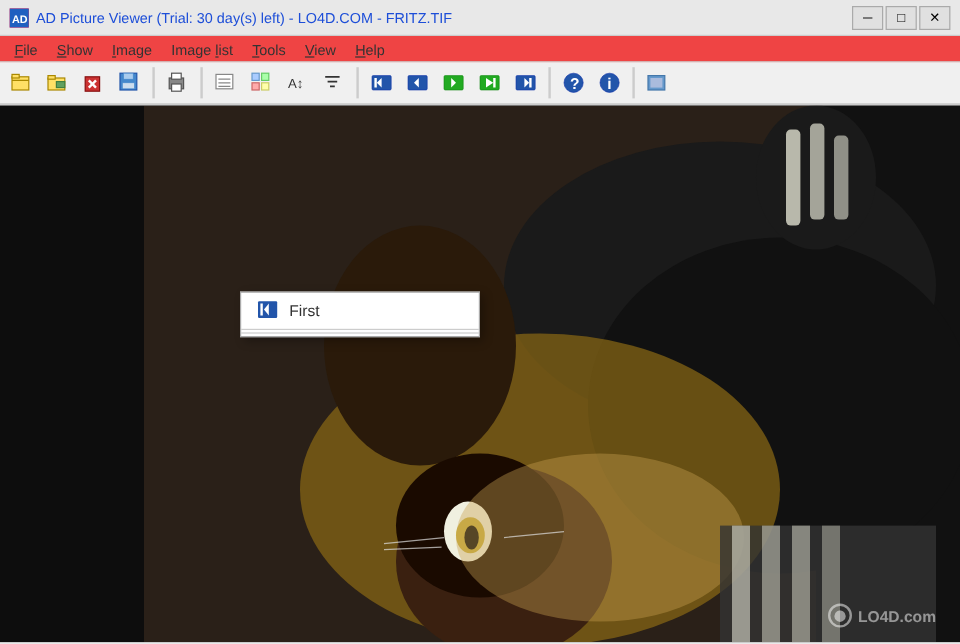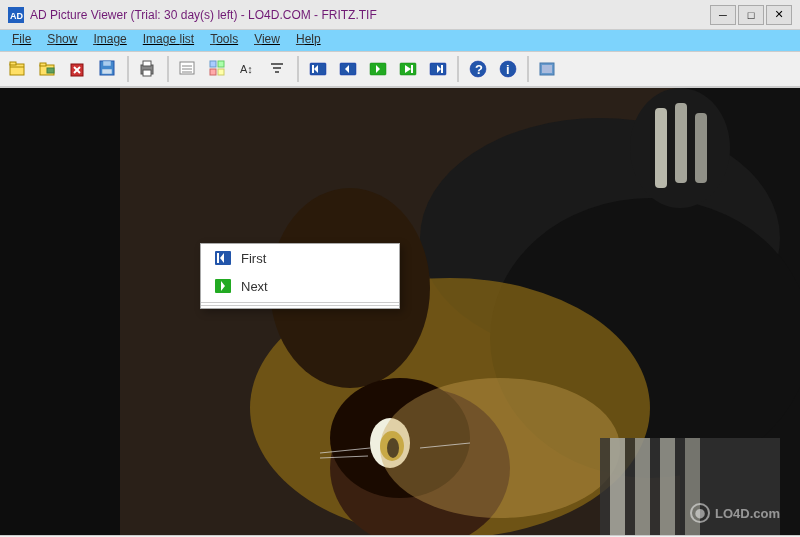--- a/index.html
+++ b/index.html
@@ -30,47 +30,46 @@
       display: flex;
       align-items: center;
       justify-content: center;
       font-size: 10px;
       color: white;
       font-weight: bold;
     }
     .title-bar-text {
       flex: 1;
       font-size: 12px;
-      color: #701a75;
+      color: #1d4ed8;
     }
     .title-bar-buttons {
       display: flex;
       gap: 2px;
     }
     .title-btn {
       width: 26px;
       height: 20px;
       border: 1px solid #aaa;
       background: #e0e0e0;
       cursor: pointer;
       display: flex;
       align-items: center;
       justify-content: center;
       font-size: 11px;
     }
 
     
     .menu-bar {
-      background: #7dd3fc;
+      background: #ef4444;
       height: 22px;
       display: flex;
-      align-items: flex-start;
+      align-items: flex-end;
       padding: 0 4px;
       border-bottom: 1px solid #ccc;
-      text-decoration: underline;
     }
     .menu-item {
       padding: 2px 8px;
       cursor: pointer;
       font-size: 12px;
       color: #333;
     }
 
     
     .toolbar {
@@ -398,29 +397,20 @@
         <svg width="18" height="18" viewBox="0 0 18 18">
           <rect x="1" y="2" width="16" height="14" rx="1" fill="#2255aa"></rect>
           <polygon points="10,4 6,9 10,14" fill="white"></polygon>
           <line x1="4" y1="4" x2="4" y2="14" stroke="white" stroke-width="2"></line>
         </svg>
       </span>
       <span>First</span>
     </div>
 
 
-    <div class="context-menu-item">
-      <span class="menu-icon-wrap">
-        <svg width="18" height="18" viewBox="0 0 18 18">
-          <rect x="1" y="2" width="16" height="14" rx="1" fill="#22aa22"></rect>
-          <polygon points="7,4 11,9 7,14" fill="white"></polygon>
-        </svg>
-      </span>
-      <span>Next</span>
-    </div>
 
 
     <div class="context-menu-separator"></div>
 
 
     <div class="context-menu-separator"></div>
 
   </div>
 
   <div class="watermark">

